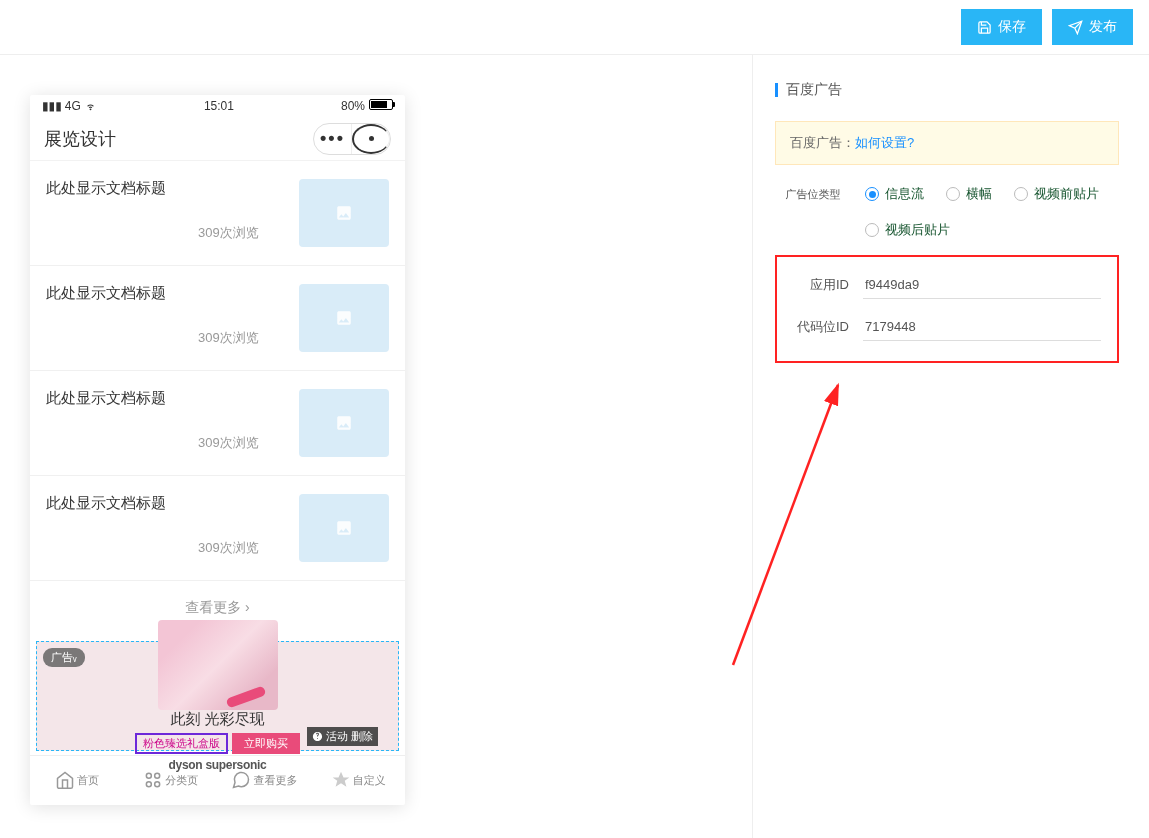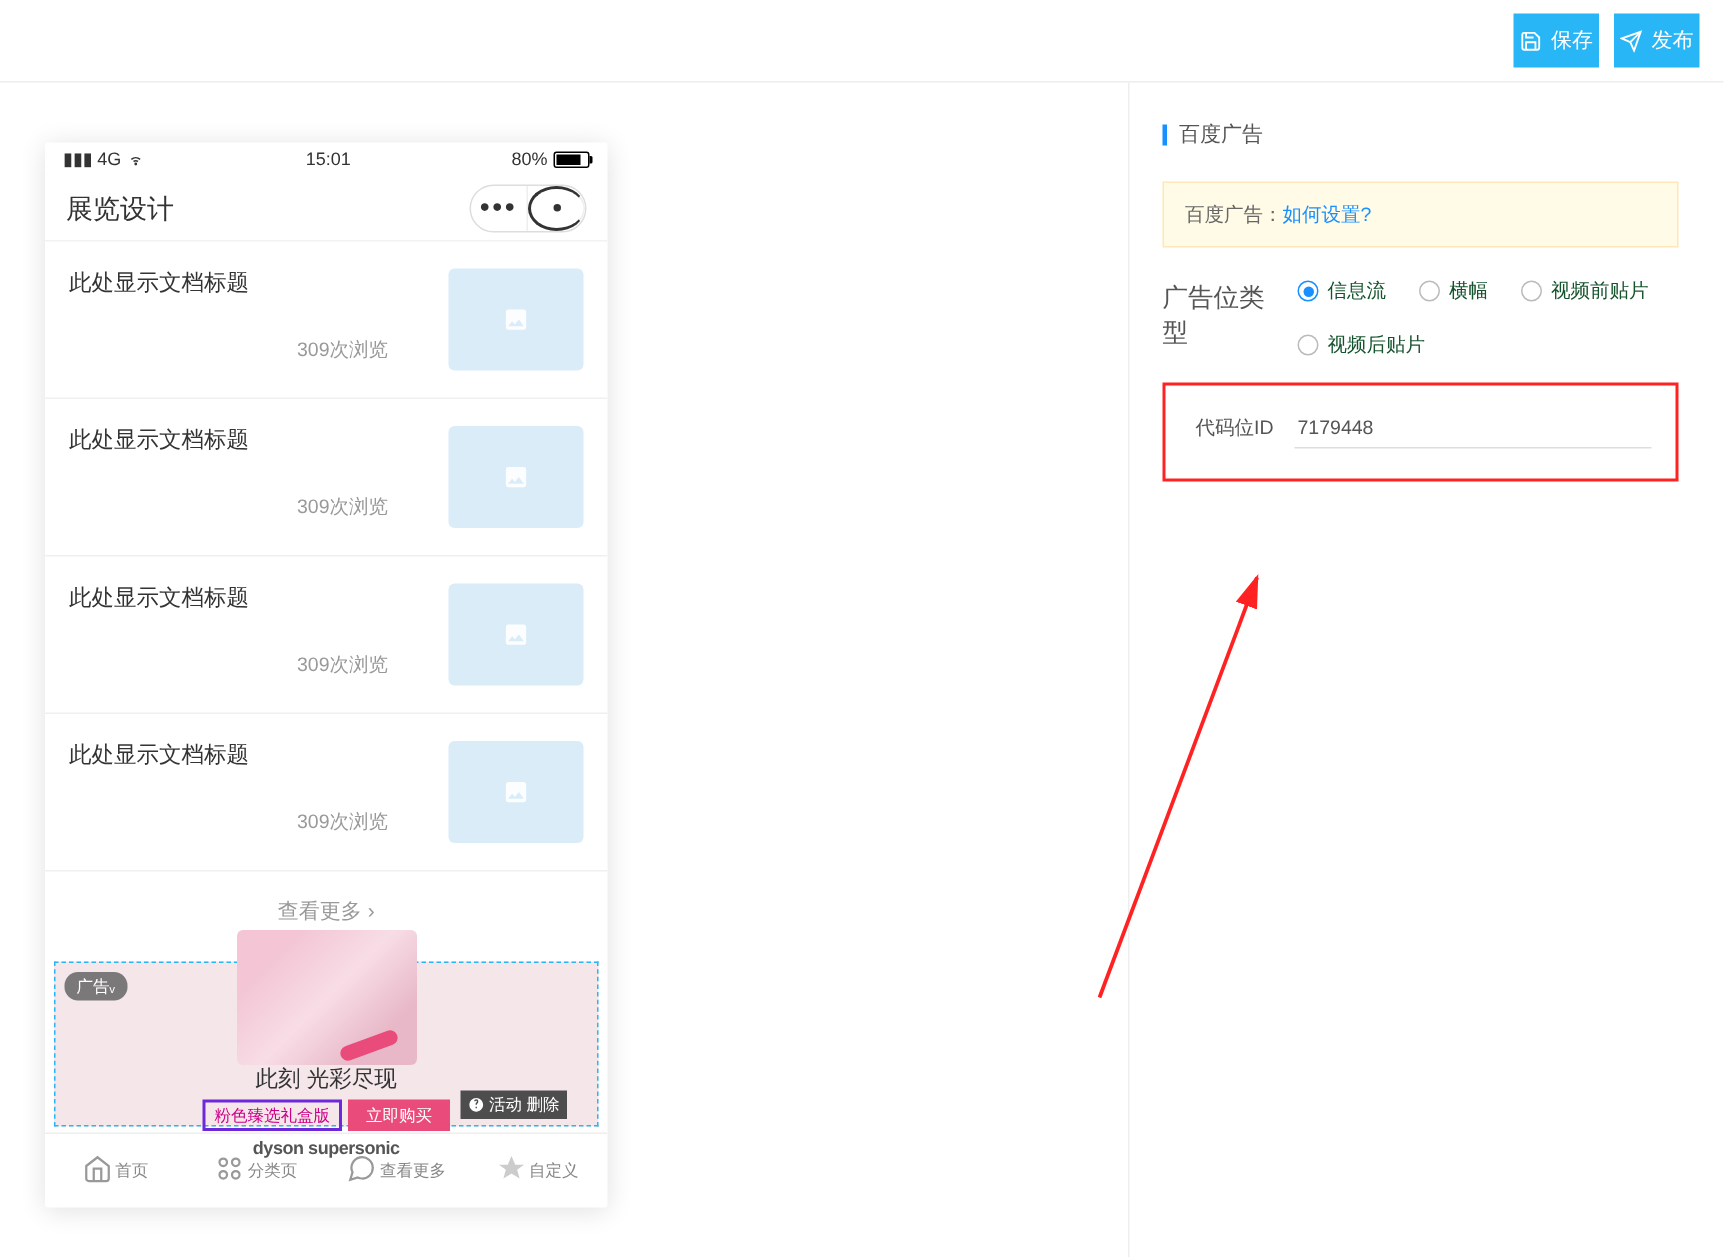--- a/index.html
+++ b/index.html
@@ -1,24 +1,24 @@
 <!DOCTYPE html>
 <html><head>
 <meta charset="utf-8">
 <style>
 * { margin: 0; padding: 0; box-sizing: border-box; }
 body { font-family: -apple-system, "PingFang SC", "Microsoft YaHei", sans-serif; background: #fff; color: #333; font-size: 14px; }
 .topbar { height: 55px; border-bottom: 1px solid #eee; display: flex; justify-content: flex-end; align-items: center; padding: 0 16px; gap: 10px; }
-.btn-blue { background: #29b6f6; color: #fff; border: none; padding: 9px 4px; font-size: 14px; cursor: pointer; display: inline-flex; align-items: center; gap: 6px; }
+.btn-blue { background: #29b6f6; color: #fff; border: none; padding: 9px 16px; font-size: 14px; cursor: pointer; display: inline-flex; align-items: center; gap: 6px; }
 .main { display: flex; height: calc(838px - 55px); }
 .left-area { flex: 0 0 752px; padding: 40px 0 0 30px; position: relative; }
 .phone { width: 375px; background: #fff; box-shadow: 0 2px 18px rgba(0,0,0,0.12); border-radius: 2px; overflow: hidden; }
 .statusbar { height: 22px; display: flex; align-items: center; justify-content: space-between; padding: 0 12px; font-size: 12px; color: #333; }
 .statusbar .left { display: flex; align-items: center; gap: 3px; font-weight: 500; }
-.statusbar .right { display: flex; align-items: center; gap: 4px; }
+.statusbar .right { display: flex; gap: 4px; }
 .battery { width: 24px; height: 11px; border: 1px solid #000; border-radius: 2px; position: relative; display: inline-block; }
 .battery::after { content: ""; position: absolute; right: -3px; top: 2px; width: 2px; height: 5px; background: #000; border-radius: 0 1px 1px 0; }
 .battery .fill { position: absolute; left: 1px; top: 1px; bottom: 1px; width: 75%; background: #000; }
 .titlebar { height: 44px; display: flex; align-items: center; justify-content: space-between; padding: 0 14px; border-bottom: 1px solid #f2f2f2; }
 .titlebar h1 { font-size: 18px; font-weight: 500; color: #333; }
 .capsule { display: flex; border: 1px solid #ddd; border-radius: 18px; overflow: hidden; }
 .capsule span { width: 38px; height: 30px; display: flex; align-items: center; justify-content: center; font-size: 18px; color: #333; cursor: pointer; }
 .capsule span:first-child { border-right: 1px solid #eee; letter-spacing: 2px; font-weight: bold; }
 .target { width: 14px; height: 14px; border: 2px solid #333; border-radius: 50%; display: inline-flex; align-items: center; justify-content: center; }
 .target::after { content: ""; width: 5px; height: 5px; background: #333; border-radius: 50%; }
@@ -43,21 +43,21 @@
 .tabbar { height: 50px; display: flex; border-top: 1px solid #eee; margin-top: 4px; }
 .tabbar .tab { flex: 1; display: flex; flex-direction: row; align-items: center; justify-content: center; font-size: 11px; color: #888; cursor: pointer; gap: 2px; }
 .tabbar svg { width: 20px; height: 20px; }
 
 .right-panel { flex: 1; border-left: 1px solid #eee; padding: 26px 30px 0 22px; position: relative; }
 .section-title { display: flex; align-items: center; gap: 8px; font-size: 14px; color: #555; margin-bottom: 22px; }
 .blue-bar { width: 3px; height: 14px; background: #1890ff; }
 .helpbox { border: 1px solid #ffe7ba; background: #fffbe6; padding: 12px 14px; font-size: 13px; color: #666; margin-bottom: 20px; }
 .helpbox a { color: #1890ff; text-decoration: none; }
 .form-row { display: flex; align-items: flex-start; margin-bottom: 16px; }
-.form-label { width: 90px; text-align: left; padding-right: 14px; font-size: 17px; color: #555; padding-top: 2px; }
+.form-label { width: 90px; text-align: center; padding-right: 14px; font-size: 11px; color: #555; padding-top: 2px; }
 .radio-group { flex: 1; display: flex; flex-wrap: wrap; gap: 18px 22px; }
 .radio { display: flex; align-items: center; gap: 6px; font-size: 13px; color: #14532d; cursor: pointer; }
 .rcircle { width: 14px; height: 14px; border: 1.5px solid #bbb; border-radius: 50%; display: inline-flex; align-items: center; justify-content: center; }
 .radio.sel .rcircle { border-color: #1890ff; }
 .radio.sel .rcircle::after { content: ""; width: 7px; height: 7px; background: #1890ff; border-radius: 50%; }
 .redbox { border: 2px solid #ff2222; padding: 14px 16px 6px 6px; margin-top: 4px; }
 .field-row { display: flex; align-items: center; margin-bottom: 14px; }
 .field-label { width: 80px; text-align: right; padding-right: 14px; font-size: 13px; color: #555; }
 .field-input { flex: 1; border: none; border-bottom: 1px solid #ddd; padding: 6px 2px; font-size: 13px; color: #555; outline: none; background: transparent; }
 .arrow-svg { position: absolute; left: -60px; top: 250px; pointer-events: none; }
@@ -251,18 +251,22 @@
           </div>
           <div class="radio">
             <span class="rcircle"></span>
             <span>视频后贴片</span>
           </div>
         </div>
     </div>
 
     <div class="redbox">
       <div class="field-row">
+        <div class="field-label">应用ID</div>
+        <input class="field-input" value="f9449da9" style="">
+      </div>
+      <div class="field-row">
         <div class="field-label">代码位ID</div>
         <input class="field-input" value="7179448" style="">
       </div>
     </div>
   </div>
 </div>
 
 </body></html>

